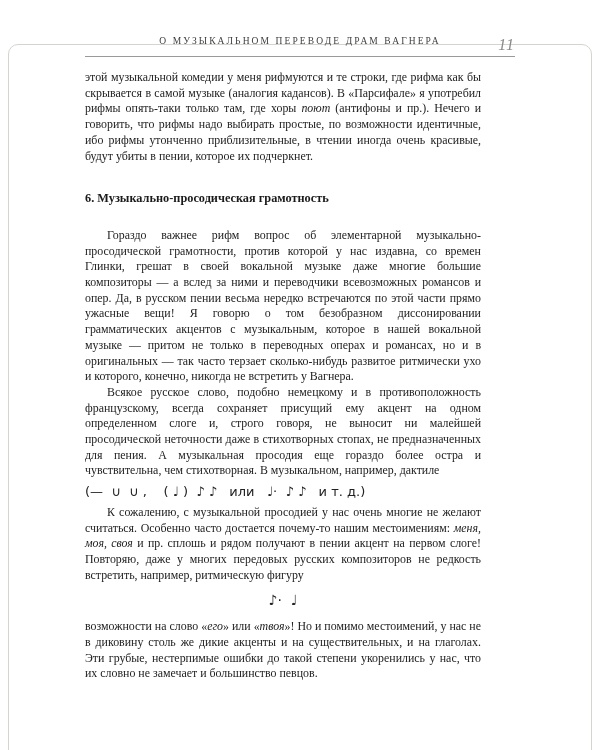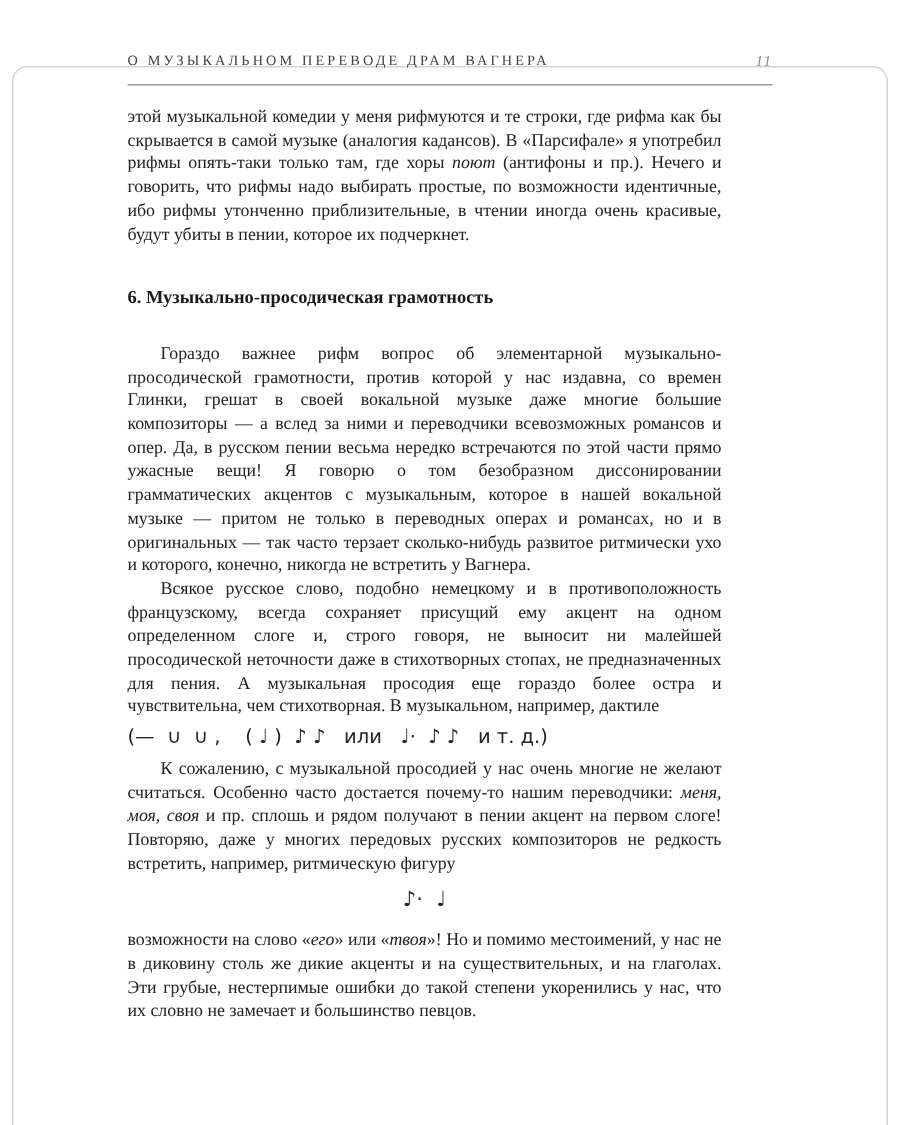--- a/index.html
+++ b/index.html
@@ -25,30 +25,30 @@
     height: 100%;
     box-sizing: border-box;
   }
   header.running {
     position: relative;
     margin-top: 36px;
     padding: 0 85px;
     height: 14px;
   }
   .running-head {
-    text-align: left;
+    text-align: center;
     font-size: 9.5px;
     letter-spacing: 2.1px;
     color: #3d3d3d;
   }
   .page-number {
     position: absolute;
     right: 85px;
     top: 0;
-    font-size: 10px;
+    font-size: 16px;
     color: #8a8a8a;
     letter-spacing: 1px;
     font-style: italic;
   }
   .header-rule {
     border: none;
     border-top: 1px solid #9a9a9a;
     margin: 6px 85px 0 85px;
   }
   main {
@@ -108,19 +108,19 @@
 
     <h2 class="section-heading">6. Музыкально-просодическая грамотность</h2>
 
     <p>Гораздо важнее рифм вопрос об элементарной музыкально-просодической грамотности, против которой у нас издавна, со времен Глинки, грешат в своей вокальной музыке даже многие большие композиторы — а вслед за ними и переводчики всевозможных романсов и опер. Да, в русском пении весьма нередко встречаются по этой части прямо ужасные вещи! Я говорю о том безобразном диссонировании грамматических акцентов с музыкальным, которое в нашей вокальной музыке — притом не только в переводных операх и романсах, но и в оригинальных — так часто терзает сколько-нибудь развитое ритмически ухо и которого, конечно, никогда не встретить у Вагнера.</p>
 
     <p>Всякое русское слово, подобно немецкому и в противоположность французскому, всегда сохраняет присущий ему акцент на одном определенном слоге и, строго говоря, не выносит ни малейшей просодической неточности даже в стихотворных стопах, не предназначенных для пения. А музыкальная просодия еще гораздо более остра и чувствительна, чем стихотворная. В музыкальном, например, дактиле</p>
 
     <div class="notation">(—  ∪  ∪ ,    ( ♩ )  ♪ ♪   или   ♩·  ♪ ♪   и т. д.)</div>
 
 
-    <p><span>К сожалению, с музыкальной просодией у нас очень многие не желают считаться. Особенно часто достается почему-то нашим переводчики: </span><span class="italic">меня, моя, своя</span><span> и пр. сплошь и рядом получают в пении акцент на первом слоге! Повторяю, даже у многих передовых русских композиторов не редкость встретить, например, ритмическую фигуру</span></p>
+    <p><span>К сожалению, с музыкальной просодией у нас очень многие не желают считаться. Особенно часто достается почему-то нашим местоимениям: </span><span class="italic">меня, моя, своя</span><span> и пр. сплошь и рядом получают в пении акцент на первом слоге! Повторяю, даже у многих передовых русских композиторов не редкость встретить, например, ритмическую фигуру</span></p>
 
     <div class="music-figure">♪·  ♩</div>
 
     <p class="noindent"><span>возможности на слово «</span><span class="italic">его</span><span>» или «</span><span class="italic">твоя</span><span>»! Но и помимо местоимений, у нас не в диковину столь же дикие акценты и на существительных, и на глаголах. Эти грубые, нестерпимые ошибки до такой степени укоренились у нас, что их словно не замечает и большинство певцов.</span></p>
   </main>
 </div>
 
 </body></html>

